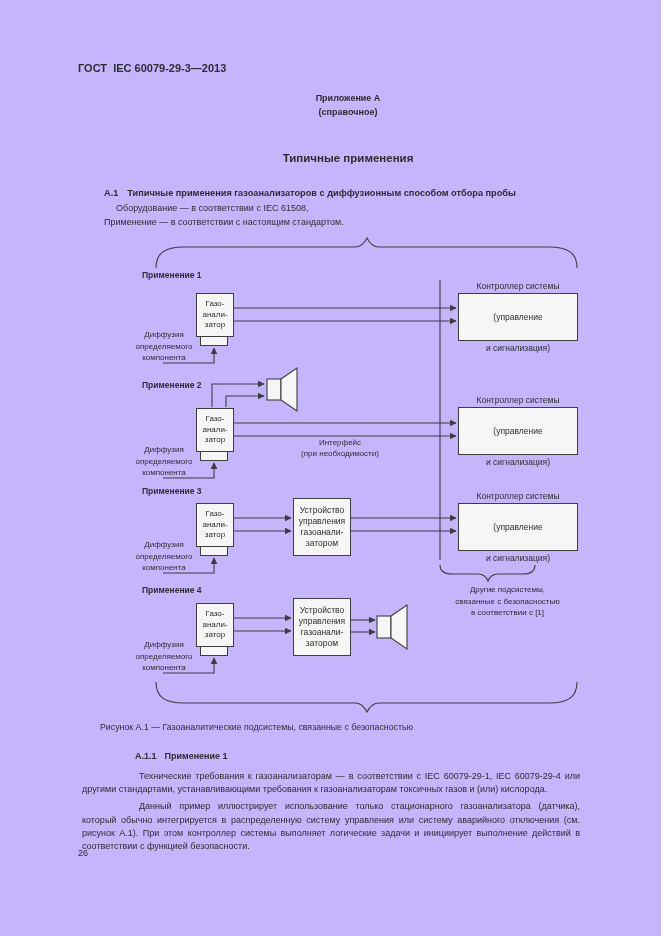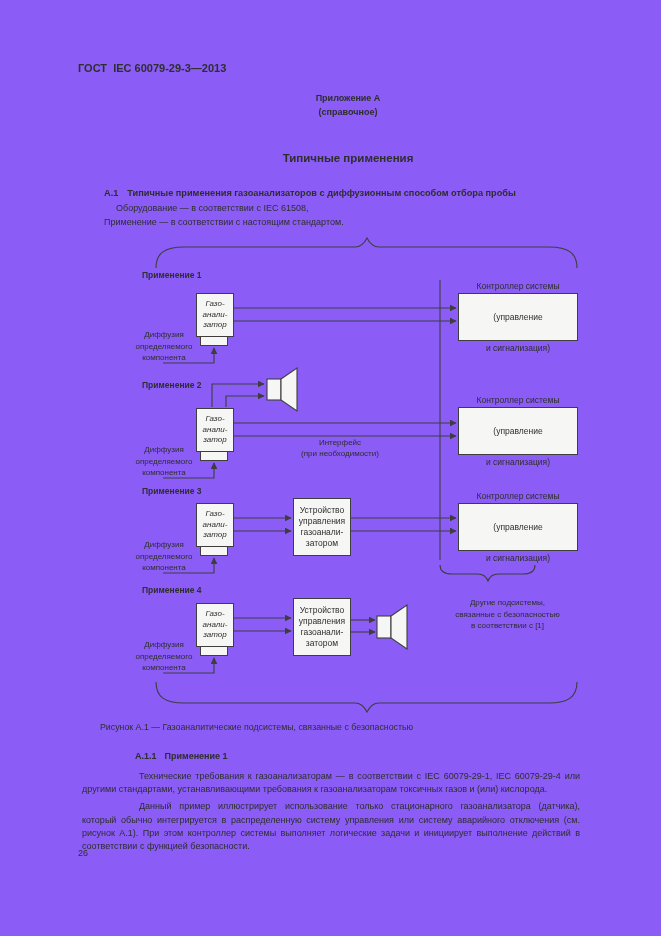--- a/index.html
+++ b/index.html
@@ -1,41 +1,41 @@
 <!DOCTYPE html>
 <html><head>
 <meta charset="utf-8">
 <style>
   html,body{margin:0;padding:0;}
   body{background:#f6f6f5;}
-  .page{position:relative;width:661px;height:936px;background:#8b5cf6;
+  .page{position:relative;width:661px;height:936px;background:#c4b5fd;
         font-family:"Liberation Sans",sans-serif;color:#2e2e2e;overflow:hidden;}
   .hdr{position:absolute;left:78px;top:62px;font-size:11px;font-weight:bold;white-space:pre;}
   .centerblock{position:absolute;left:88px;width:520px;text-align:center;}
   .apx-title{top:93px;font-size:9px;font-weight:bold;}
   .apx-note{top:107px;font-size:9px;font-weight:bold;}
   .main-title{top:152px;font-size:11.5px;font-weight:bold;}
   .a1-head{position:absolute;left:104px;top:188px;font-size:9.2px;font-weight:bold;}
   .a1-head .num{margin-right:9px;}
   .a1-line1{position:absolute;left:116px;top:203px;font-size:9px;}
   .a1-line2{position:absolute;left:104px;top:217px;font-size:9px;}
   .box{position:absolute;border:1px solid #3e3e3e;background:#f6f6f5;
        display:flex;flex-direction:column;align-items:center;justify-content:center;
        text-align:center;box-sizing:border-box;}
-  .gasbox{width:38px;height:44px;font-size:8px;line-height:10.5px;font-style:italic;}
+  .gasbox{width:38px;height:44px;font-size:8px;line-height:10.5px;}
   .ctrlbox{width:120px;height:48px;font-size:8.5px;line-height:11px;gap:20px;}
   .devbox{width:58px;height:58px;font-size:8.5px;line-height:11px;text-align:center;}
   .sensor{position:absolute;width:28px;height:10px;border:1px solid #3e3e3e;
           background:#f6f6f5;box-sizing:border-box;}
   .applabel{position:absolute;left:142px;font-weight:bold;font-size:8.5px;}
   .difflabel{position:absolute;left:128px;width:72px;text-align:center;
              font-size:8px;line-height:11.5px;}
   .small-label{position:absolute;text-align:center;font-size:8px;line-height:11px;}
   .iface{left:270px;top:437px;width:140px;}
-  .subsys{left:435px;top:584px;width:145px;line-height:11.5px;margin-top:13px;}
+  .subsys{left:435px;top:584px;width:145px;line-height:11.5px;}
   .caption{position:absolute;left:100px;top:722px;width:520px;font-size:8.8px;}
   .a11-head{position:absolute;left:135px;top:751px;font-size:9px;font-weight:bold;}
   .a11-head .num{margin-right:8px;}
   .bodytext{position:absolute;left:78px;top:766px;width:506px;
             font-size:9px;line-height:13.2px;text-align:justify;}
   .bodytext p{margin:4px;text-indent:57px;}
   .pagenum{position:absolute;left:78px;top:848px;font-size:9px;}
   svg{position:absolute;left:0;top:0;}
   .stroke{stroke:#3e3e3e;stroke-width:1.1;fill:none;}
   .shapefill{stroke:#3e3e3e;stroke-width:1.1;fill:#f6f6f5;}

